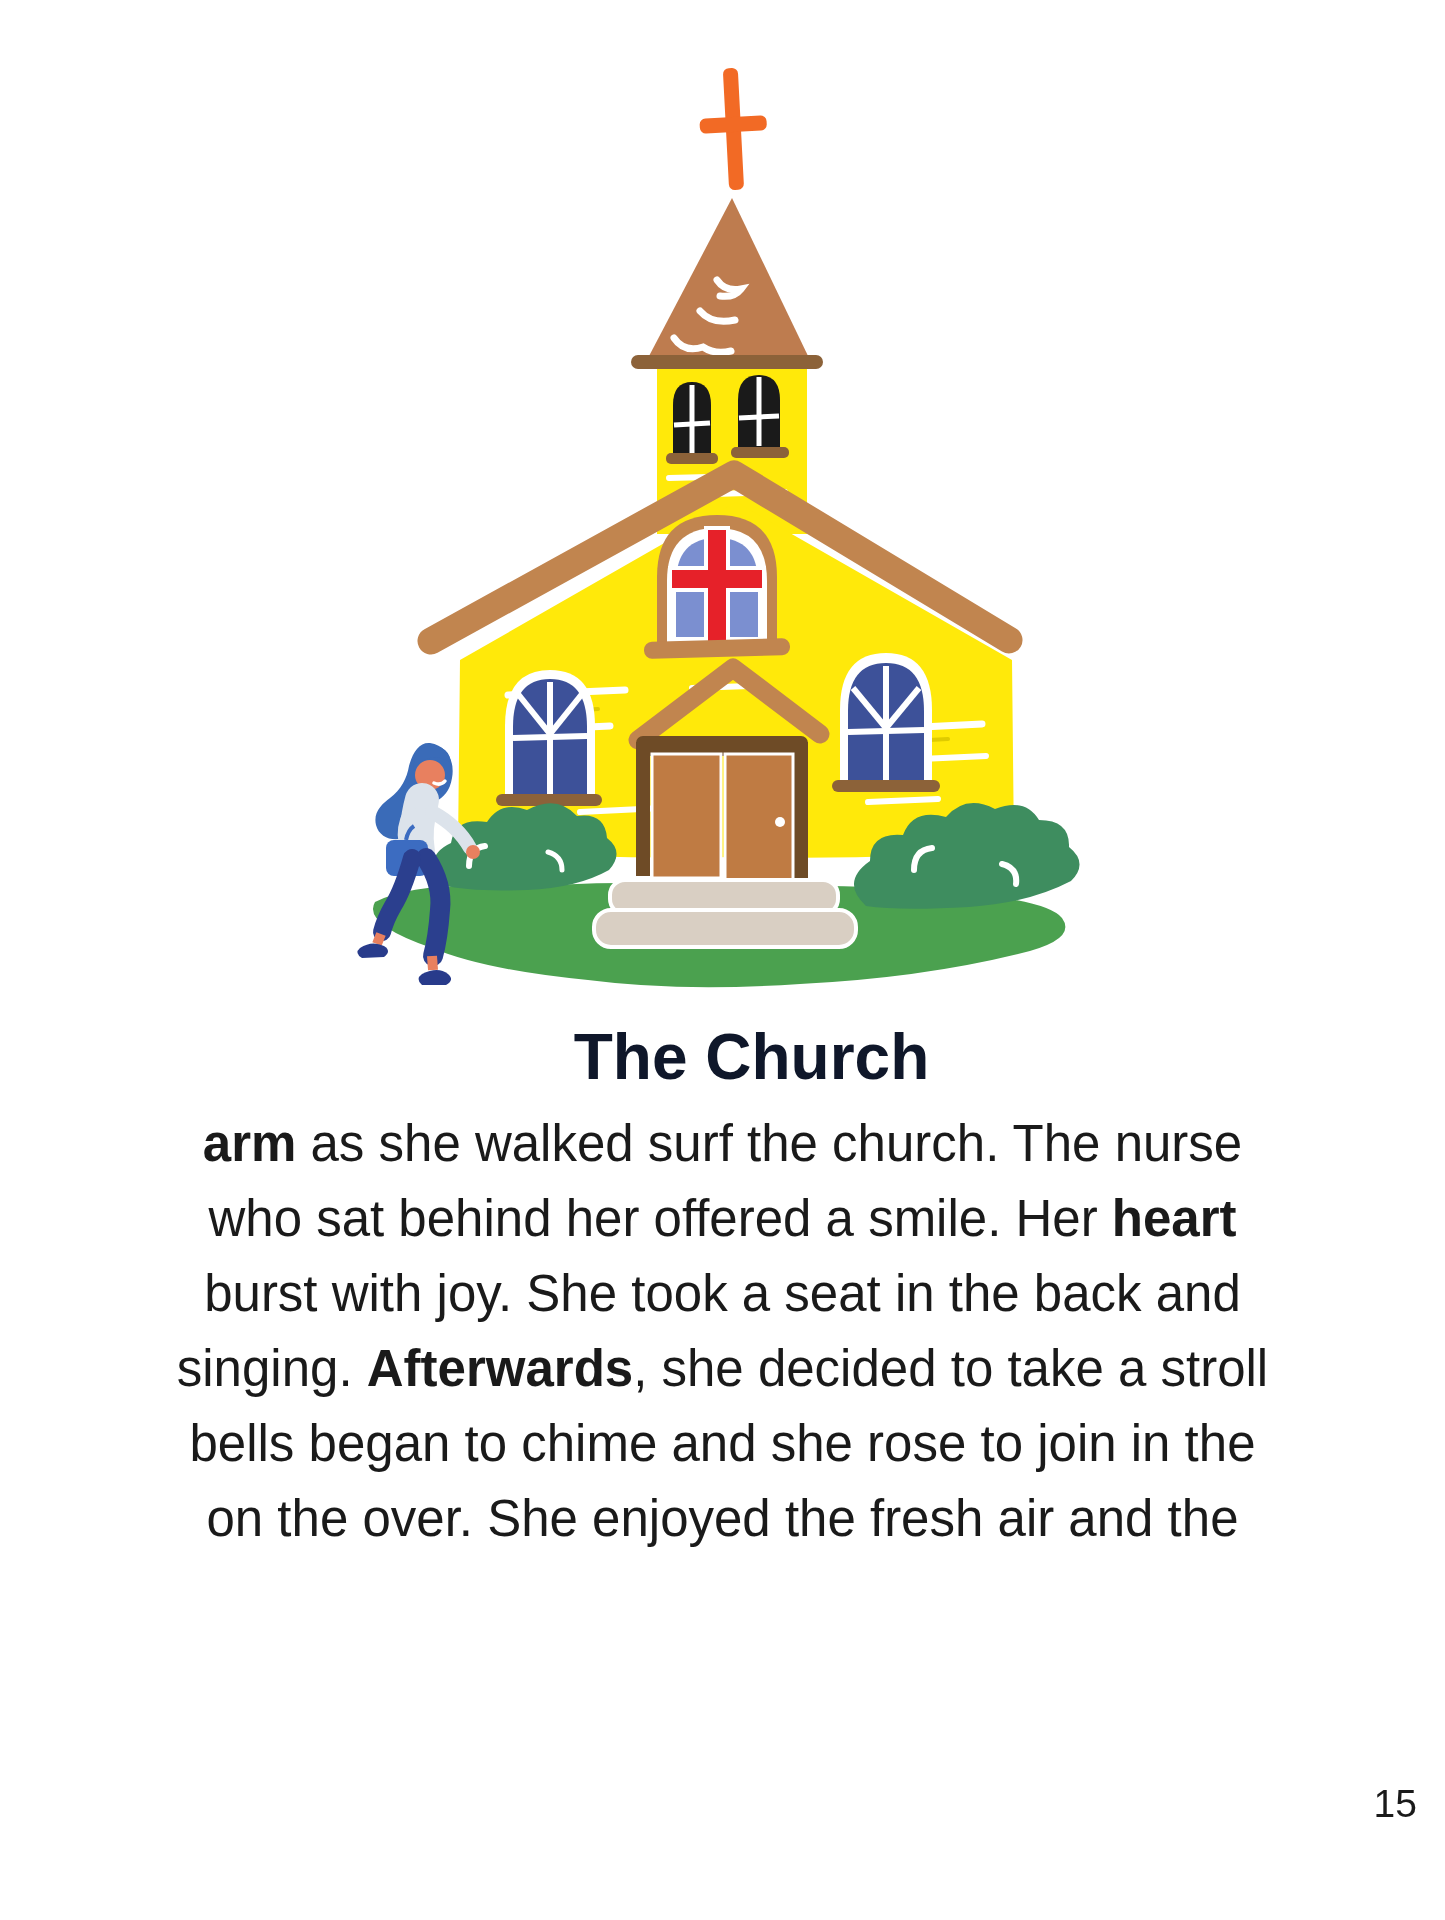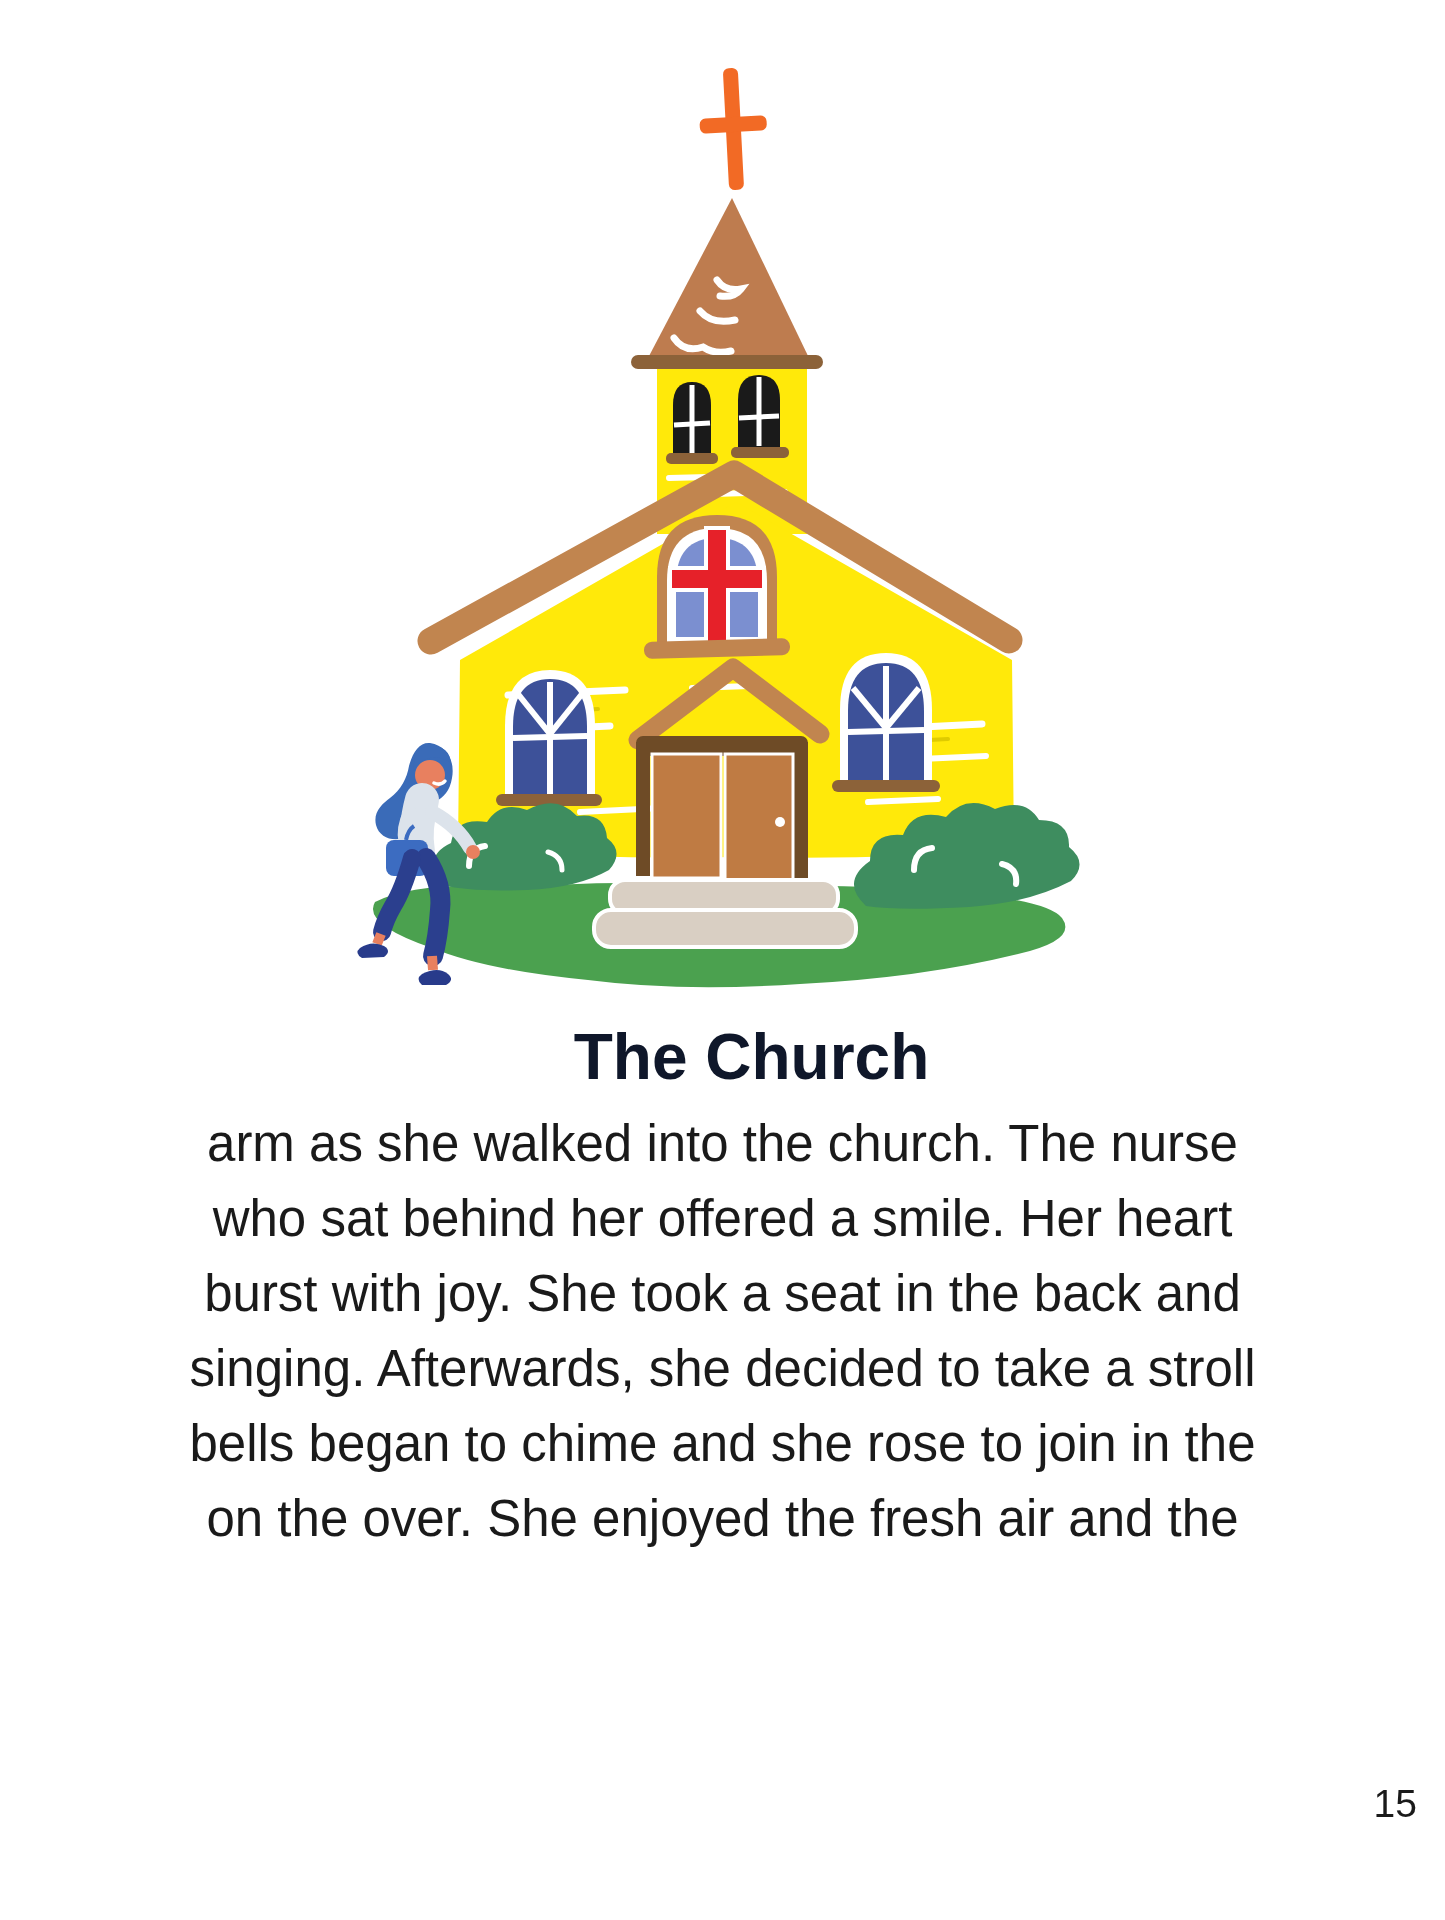--- a/index.html
+++ b/index.html
@@ -4,21 +4,21 @@
 <style>
   html,body{margin:0;padding:0;background:#ffffff;}
   .page{position:relative;width:1445px;height:1920px;background:#ffffff;overflow:hidden;
         font-family:"Liberation Sans","DejaVu Sans",sans-serif;color:#161616;}
   .illustration{position:absolute;left:280px;top:40px;width:820px;height:980px;}
   .title{position:absolute;top:1022px;left:0;width:100%;margin:0;text-align:center;
          font-size:64px;font-weight:700;line-height:1.1;color:#0f172a;padding-left:29px;}
   .story{position:absolute;top:1106px;left:80px;width:1285px;text-align:center;
          font-size:51px;line-height:75px;font-weight:400;color:#1a1a1a;}
   .story .story-line{white-space:nowrap;}
-  .story b{font-weight:400;}
+  .story b{font-weight:700;}
   .page-number{position:absolute;top:1782px;right:28px;font-size:39px;color:#1a1a1a;}
 </style>
 </head>
 <body>
 
 <div class="page">
 
   <div class="illustration" aria-label="Cartoon yellow church with a brown steeple and orange cross, arched stained-glass window with a red cross, brown double doors, green bushes and lawn, and a woman with long blue hair carrying a blue purse walking in front">
     <svg viewBox="0 0 820 980" width="820" height="980" xmlns="http://www.w3.org/2000/svg">
 
@@ -145,21 +145,21 @@
         <line x1="101" y1="894" x2="97" y2="904" stroke="#E8805F" stroke-width="10"></line>
         <path d="M142,934 q16,-8 26,0 q7,6 -2,11 l-24,0 q-7,-6 0,-11 Z" fill="#283B8B"></path>
         <path d="M80,908 q12,-8 24,-2 q8,5 0,11 l-22,1 q-8,-5 -2,-10 Z" fill="#283B8B"></path>
       </g>
     </svg>
   </div>
 
   <h1 class="title">The Church</h1>
 
   <div class="story">
-      <div class="story-line"><b>arm</b><span> as she walked into the church. The nurse</span></div>
+      <div class="story-line"><b>arm</b><span> as she walked surf the church. The nurse</span></div>
       <div class="story-line"><span>who sat behind her offered a smile. Her </span><b>heart</b></div>
       <div class="story-line"><span>burst with joy. She took a seat in the back and</span></div>
       <div class="story-line"><span>singing. </span><b>Afterwards</b><span>, she decided to take a stroll</span></div>
       <div class="story-line"><span>bells began to chime and she rose to join in the</span></div>
       <div class="story-line"><span>on the over. She enjoyed the fresh air and the</span></div>
     </div>
 
   <div class="page-number">15</div>
 
 </div>

